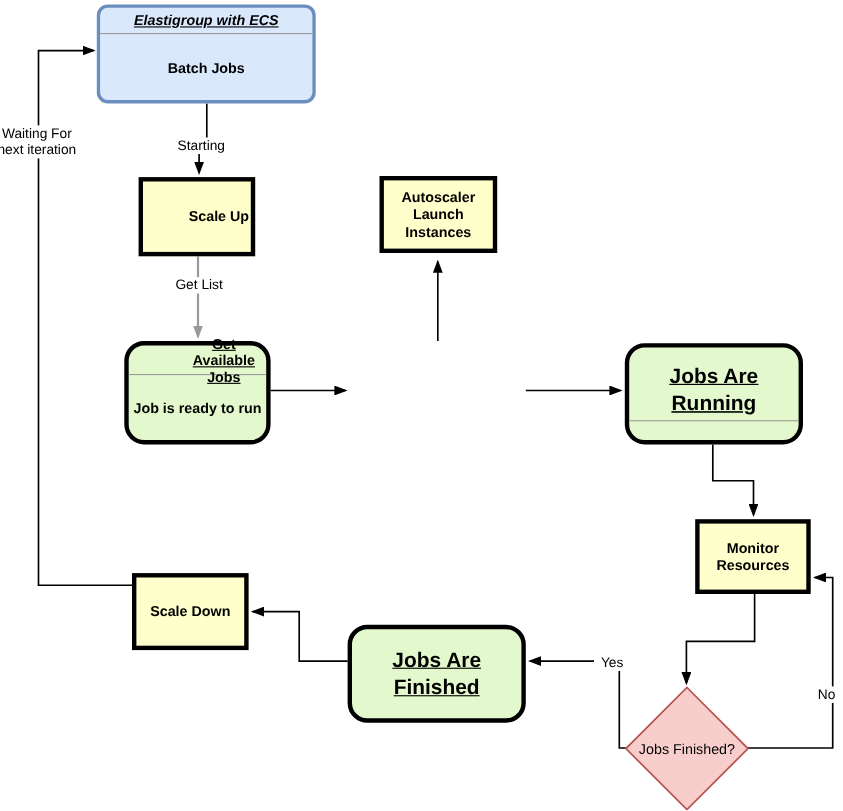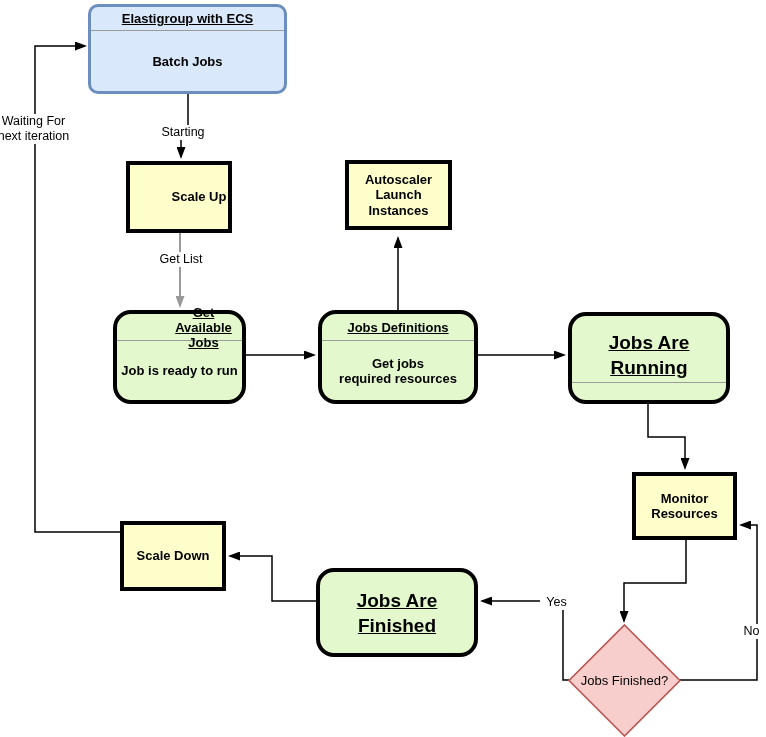--- a/index.html
+++ b/index.html
@@ -53,21 +53,21 @@
     <path d="M648,404 V437 H685 V468" fill="none" stroke="#000" stroke-width="1.5" marker-end="url(#arrowBlack)"></path>
     <path d="M686,540 V583 H624 V621" fill="none" stroke="#000" stroke-width="1.5" marker-end="url(#arrowBlack)"></path>
     <path d="M569,680 H563 V601 H482" fill="none" stroke="#000" stroke-width="1.5" marker-end="url(#arrowBlack)"></path>
     <path d="M316,601 H272 V556 H230" fill="none" stroke="#000" stroke-width="1.5" marker-end="url(#arrowBlack)"></path>
     <path d="M680,680 H757 V525 H741" fill="none" stroke="#000" stroke-width="1.5" marker-end="url(#arrowBlack)"></path>
 
     <polygon points="624.5,625 680,680.5 624.5,736 569,680.5" stroke="#b85450" stroke-width="1.6" fill="#f8cecc"></polygon>
   </svg>
 
   <div class="node start" style="left:88px;top:4px;width:199px;height:90px;">
-    <div class="sect-title small-title" style="height:23px;">
+    <div class="sect-title small-title" style="height:23px;font-style:italic;">
       <span class="u">Elastigroup with ECS</span>
     </div>
     <div class="sect-body">Batch Jobs</div>
   </div>
 
   <div class="node proc" style="left:126px;top:161px;width:106px;height:72px;padding-left:40px;">
     <span>Scale Up</span>
   </div>
 
   <div class="node proc" style="left:345px;top:160px;width:107px;height:70px;">
@@ -78,31 +78,20 @@
     </span>
   </div>
 
   <div class="node state" style="left:113px;top:310px;width:133px;height:94px;">
     <div class="sect-title small-title" style="height:26px;padding-left:48px;">
       <span class="u">Get Available Jobs</span>
     </div>
     <div class="sect-body">Job is ready to run</div>
   </div>
 
-  <div class="node state" style="left:318px;top:310px;width:160px;height:94px;">
-    <div class="sect-title small-title" style="height:26px;">
-      <span class="u">Jobs Definitions</span>
-    </div>
-    <div class="sect-body">
-      <span>
-        <span class="ln">Get jobs</span>
-        <span class="ln">required resources</span>
-      </span>
-    </div>
-  </div>
 
   <div class="node state" style="left:568px;top:312px;width:162px;height:92px;">
     <div class="sect-title big-title" style="height:54px;">
       <span>
         <span class="ln u">Jobs Are</span>
         <span class="ln u">Running</span>
       </span>
     </div>
     <div class="sect-body"></div>
   </div>

